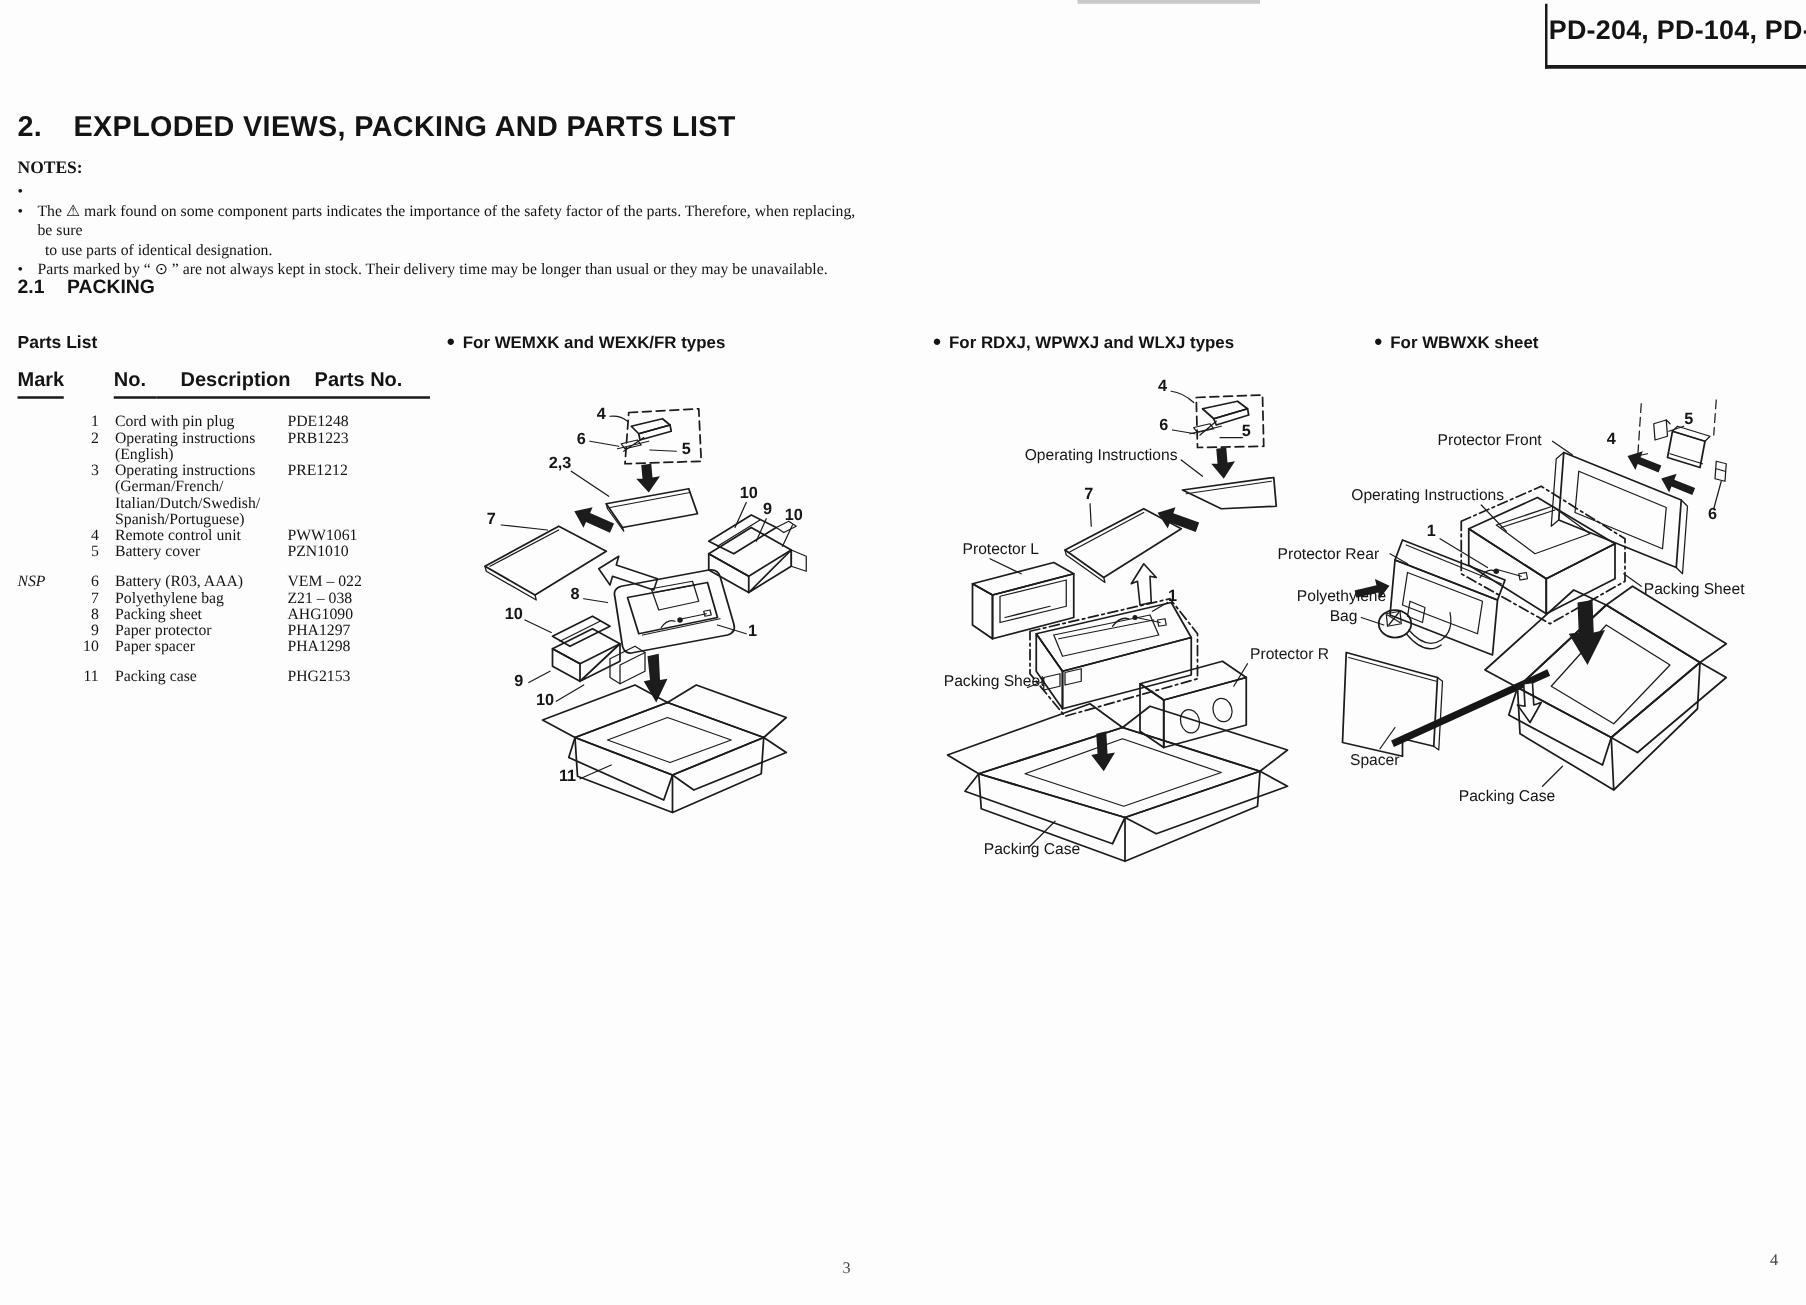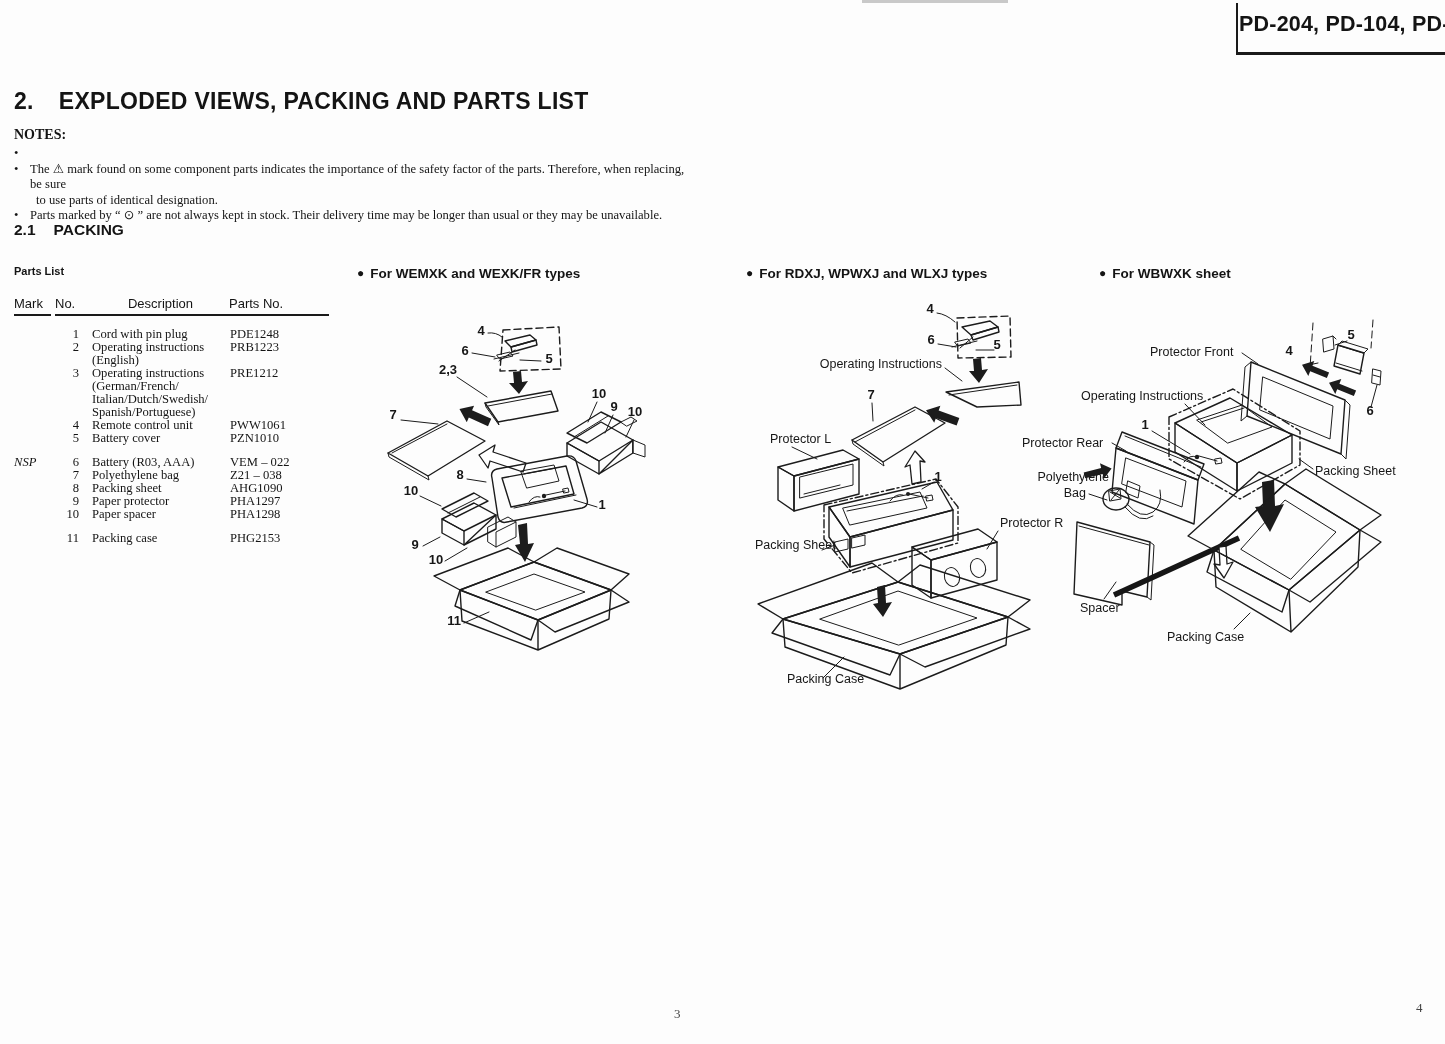--- a/index.html
+++ b/index.html
@@ -35,29 +35,29 @@
   .notes { left:14px; top:146px; width:685px; font-size:12.6px; line-height:15.6px; }
   .note-item { display:flex; }
   .note-item .bullet { width:16px; flex:0 0 16px; }
   .note-item .cont { padding-left:6px; }
 
   
   .sub-head { left:14px; top:221px; display:flex; gap:18px;
     font-family:"Liberation Sans", sans-serif; font-weight:700; font-size:15.5px;justify-content:center; }
 
   .parts-list-title { left:14px; top:265px;
-    font-family:"Liberation Sans", sans-serif; font-weight:700; font-size:11px; }
+    font-family:"Liberation Sans", sans-serif; font-weight:700; font-size:14px; }
 
   
   .parts-table { left:14px; top:296px; width:330px; font-size:12.6px; }
   .pt-header { display:flex; font-family:"Liberation Sans", sans-serif;
-    font-weight:400; font-size:13px; }
+    font-weight:700; font-size:16px; }
   .pt-header .h { border-bottom:2.5px solid #1a1a1a; padding-bottom:3px; }
   .h-mark { width:37px; margin-right:4px; }
-  .h-no   { width:37px; }
+  .h-no   { width:37px;margin-left:36px; }
   .h-desc { width:137px; text-align:center; }
   .h-part { width:100px; }
   .pt-body { margin-top:12px; }
   .pt-row { display:flex; line-height:13px; }
   .pt-row.gap-top { margin-top:11px; }
   .c-mark { width:41px; flex:0 0 41px;font-style:italic; }
   .c-no   { width:37px; flex:0 0 37px; text-align:right; padding-right:13px; }
   .c-desc { width:138px; flex:0 0 138px; }
   .c-part { width:100px; }
 

